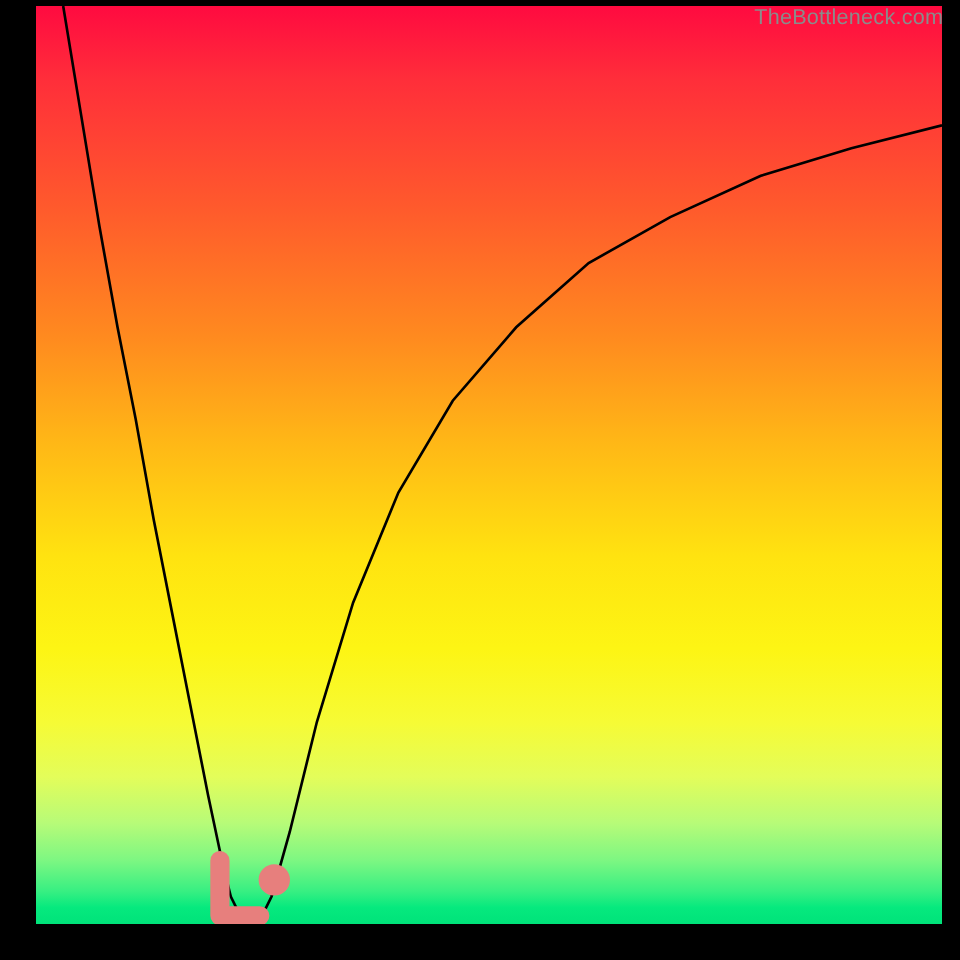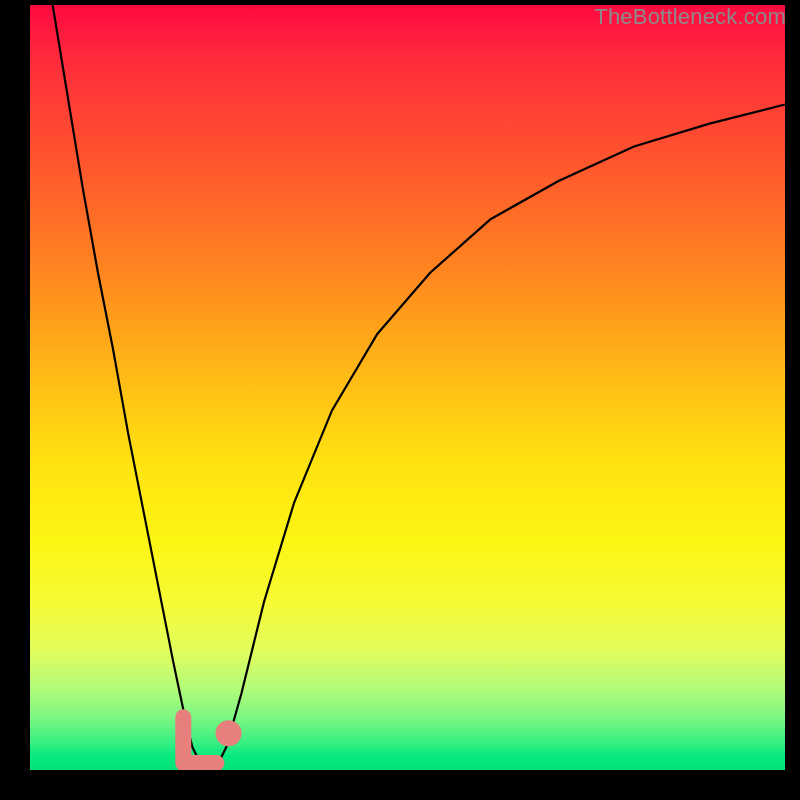--- a/index.html
+++ b/index.html
@@ -48,21 +48,21 @@
   }
   .svglayer {
     position: absolute;
     inset: 0;
   }
   .watermark {
     position: absolute;
     top: 4px;
     right: 14px;
     color: #8b8b8b;
-    font-size: 22px;
+    font-size: 18px;
     letter-spacing: 0.2px;
     user-select: none;
   }
 </style>
 </head>
 <body>
 
 <div class="frame">
   <div class="plot">
     <div class="gradient"></div>

